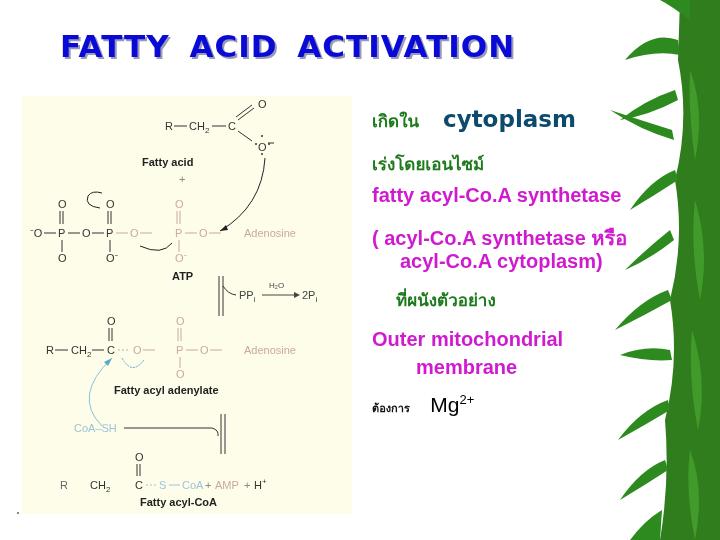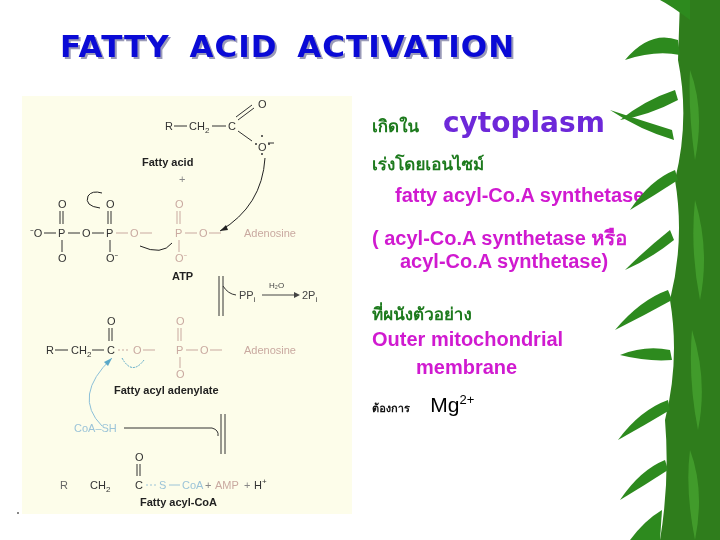--- a/index.html
+++ b/index.html
@@ -8,21 +8,21 @@
   .title { position:absolute; left:60px; top:28px; font-size:31px; font-weight:bold; color:#0a0ad6;
            letter-spacing:1px; word-spacing:8px; text-shadow:2px 2px 0 #9a9ab8; white-space:nowrap;
            font-family:"DejaVu Sans", sans-serif; }
   .diagram { position:absolute; left:22px; top:96px; width:330px; height:418px; background:#fdfdea; }
   .diagram svg { position:absolute; left:0; top:0; }
   .dot { position:absolute; left:17px; top:512px; width:2px; height:2px; background:#888; }
   .line { position:absolute; left:372px; white-space:nowrap; }
   .thai-green { color:#1d7a1d; font-family:"DejaVu Sans", sans-serif; font-size:17px; font-weight:bold; }
   .thai-black { color:#111; font-family:"DejaVu Sans", sans-serif; font-size:11px; font-weight:bold; }
   .magenta { color:#d01ad0; font-weight:bold; font-size:20px; }
-  .red { color:#6d28d9; font-weight:bold; font-size:28px; }
+  .red { color:#0c4a6e; font-weight:bold; font-size:23px; }
   .black { color:#000; font-size:21px; }
   sup { font-size:13px; }
   .foliage { position:absolute; right:0; top:0; width:130px; height:540px; }
 </style>
 </head>
 <body>
 
 <div class="title">FATTY ACID ACTIVATION</div>
 
 <div class="diagram">
@@ -153,24 +153,24 @@
     </g>
   </svg>
 </div>
 <div class="dot"></div>
 
 <div class="line thai-green" style="top:106px;">
   <span>เกิดใน</span>
   <span class="red" style="margin-left:18px;">cytoplasm</span>
 </div>
 <div class="line thai-green" style="top:150px;">เร่งโดยเอนไซม์</div>
-<div class="line magenta" style="top:184px;margin-left:23px;">fatty acyl-Co.A synthetase</div>
+<div class="line magenta" style="top:184px;">fatty acyl-Co.A synthetase</div>
 <div class="line magenta" style="top:222px;">( acyl-Co.A synthetase หรือ</div>
-<div class="line magenta" style="top:250px; left:400px;">acyl-Co.A synthetase)</div>
-<div class="line thai-green" style="top:300px;">ที่ผนังตัวอย่าง</div>
+<div class="line magenta" style="top:250px; left:400px;">acyl-Co.A cytoplasm)</div>
+<div class="line thai-green" style="top:286px;margin-left:24px;">ที่ผนังตัวอย่าง</div>
 <div class="line magenta" style="top:328px;">Outer mitochondrial</div>
 <div class="line magenta" style="top:356px; left:400px;margin-left:16px;">membrane</div>
 <div class="line" style="top:392px;">
   <span class="thai-black">ต้องการ</span>
   <span class="black" style="margin-left:16px;"><span>Mg</span><sup>2+</sup></span>
 </div>
 
 <svg class="foliage" viewBox="0 0 130 540">
   <g fill="#2d8a1e">
     <path d="M90 0 L130 0 L130 540 L70 540 Q 80 480 75 420 Q 90 360 80 300 Q 95 240 85 180 Q 100 120 88 60 Z" fill="#2f7d1c"></path>

